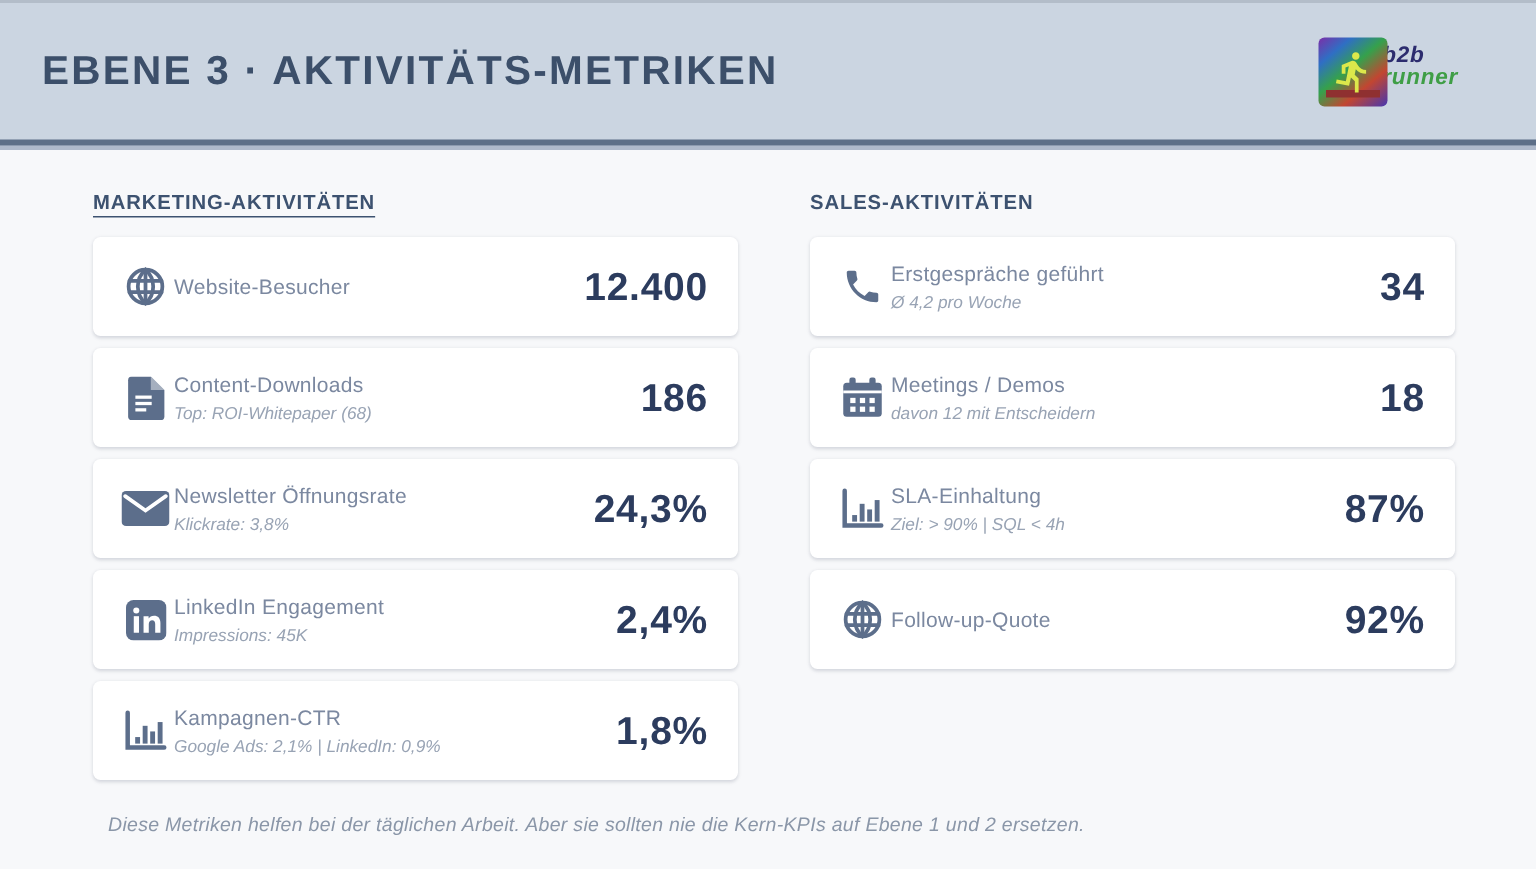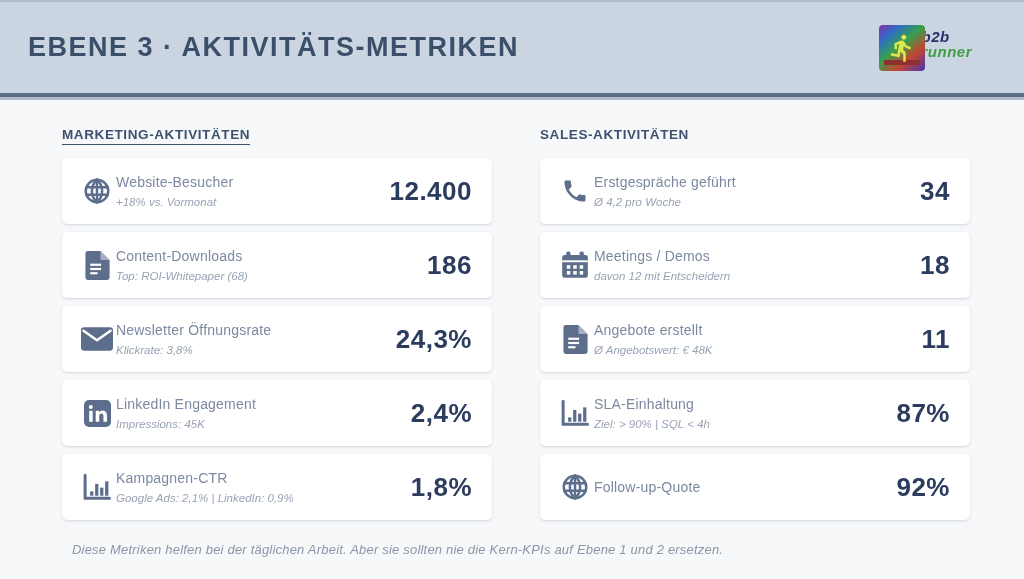--- a/index.html
+++ b/index.html
@@ -150,21 +150,20 @@
       <div class="card">
         <span class="card-icon">
           <svg width="30" height="30" viewBox="0 0 24 24" fill="none" stroke="currentColor" stroke-width="2" stroke-linecap="round">
             <circle cx="12" cy="12" r="9"></circle>
               <path d="M3.4 9h17.2M3.4 15h17.2M12 3v18"></path>
             <path d="M12 3c-2.6 2.3-4.1 5.4-4.1 9s1.5 6.7 4.1 9c2.6-2.3 4.1-5.4 4.1-9S14.6 5.3 12 3z"></path>
           </svg>
         </span>
         <div class="card-text">
           <div class="card-title">Website-Besucher</div>
-          <div class="card-sub">+18% vs. Vormonat</div>
         </div>
         <div class="card-value">12.400</div>
       </div>
 
       <div class="card">
         <span class="card-icon">
           <svg width="25" height="29" viewBox="0 0 20 24" fill="currentColor">
             <path d="M2 0h10.5L20 7.5V22a2 2 0 0 1-2 2H2a2 2 0 0 1-2-2V2a2 2 0 0 1 2-2z"></path>
             <path d="M12.5 0l7.5 7.5h-7.5z" fill="#ffffff" opacity="0.45"></path>
             <rect x="4" y="10.5" width="9" height="1.8" fill="#ffffff"></rect>
@@ -264,36 +263,20 @@
             </g>
           </svg>
         </span>
         <div class="card-text">
           <div class="card-title">Meetings / Demos</div>
           <div class="card-sub">davon 12 mit Entscheidern</div>
         </div>
         <div class="card-value">18</div>
       </div>
 
-      <div class="card">
-        <span class="card-icon">
-          <svg width="25" height="29" viewBox="0 0 20 24" fill="currentColor">
-            <path d="M2 0h10.5L20 7.5V22a2 2 0 0 1-2 2H2a2 2 0 0 1-2-2V2a2 2 0 0 1 2-2z"></path>
-            <path d="M12.5 0l7.5 7.5h-7.5z" fill="#ffffff" opacity="0.45"></path>
-            <rect x="4" y="10.5" width="9" height="1.8" fill="#ffffff"></rect>
-            <rect x="4" y="14" width="9" height="1.8" fill="#ffffff"></rect>
-            <rect x="4" y="17.5" width="6" height="1.8" fill="#ffffff"></rect>
-          </svg>
-        </span>
-        <div class="card-text">
-          <div class="card-title">Angebote erstellt</div>
-          <div class="card-sub">Ø Angebotswert: € 48K</div>
-        </div>
-        <div class="card-value">11</div>
-      </div>
 
       <div class="card">
         <span class="card-icon">
           <svg width="30" height="28" viewBox="0 0 24 22" fill="none" stroke="currentColor">
             <path d="M2.5 1.5v18.5h19.5" stroke-width="2.4" stroke-linecap="round"></path>
             <g fill="currentColor" stroke="none">
               <rect x="6.5" y="14.5" width="2.6" height="3.5"></rect>
               <rect x="10.5" y="8.5" width="2.6" height="9.5"></rect>
               <rect x="14.5" y="11.5" width="2.6" height="6.5"></rect>
               <rect x="18.5" y="6.5" width="2.6" height="11.5"></rect>

